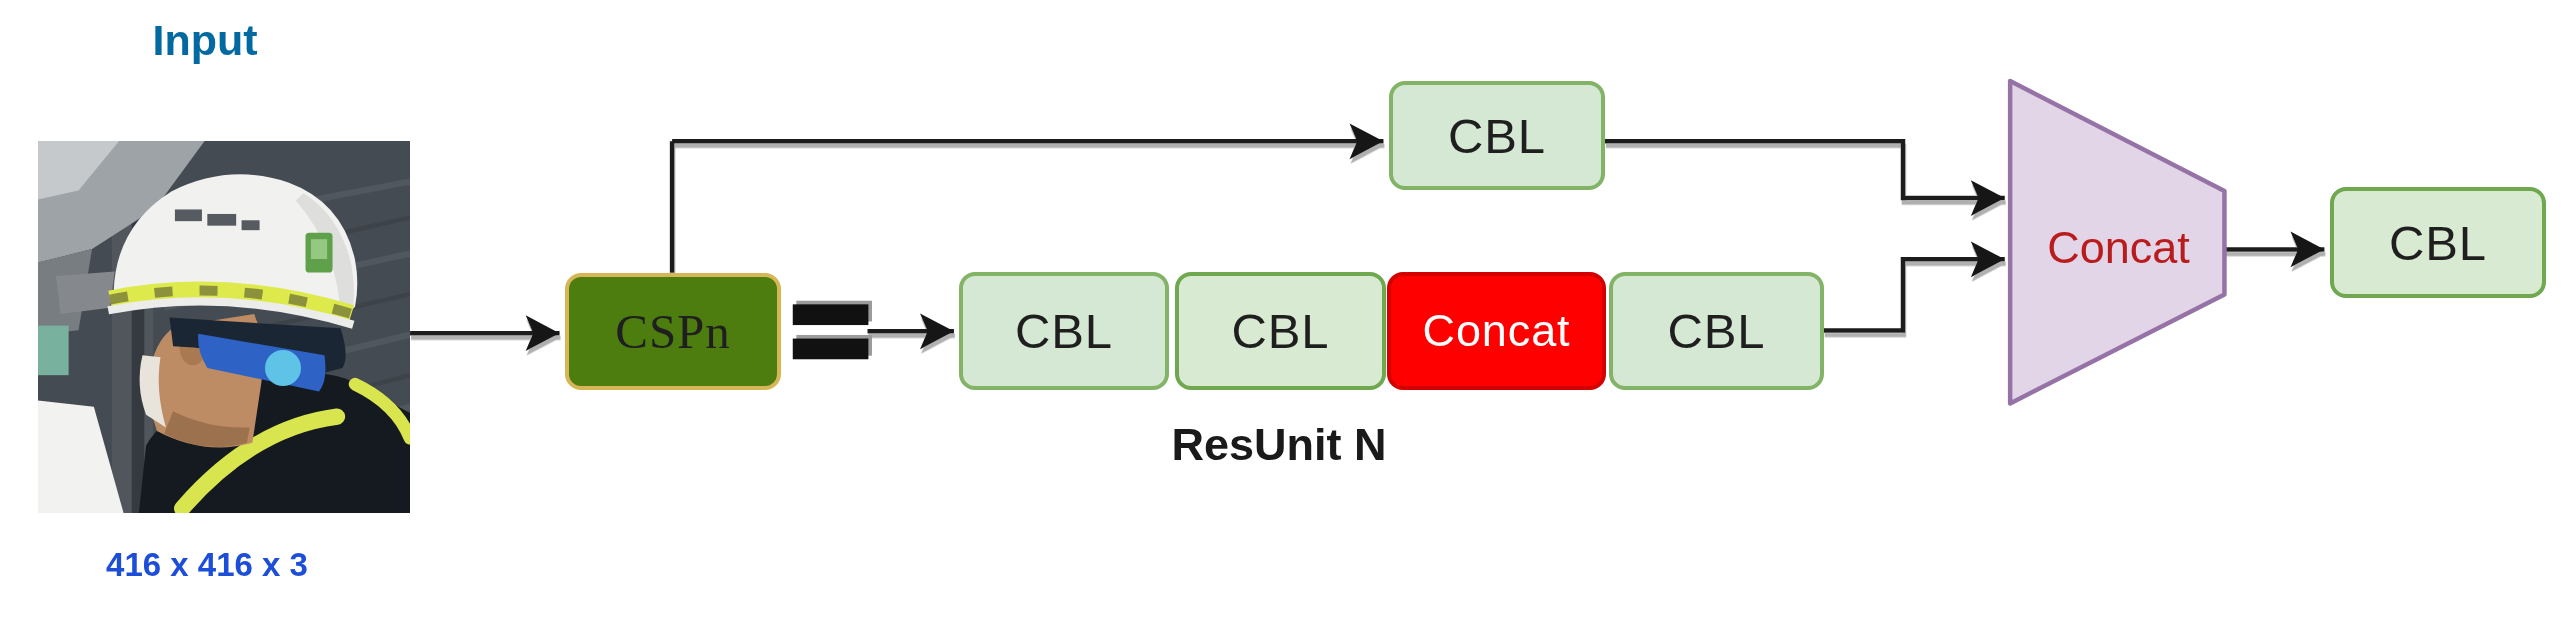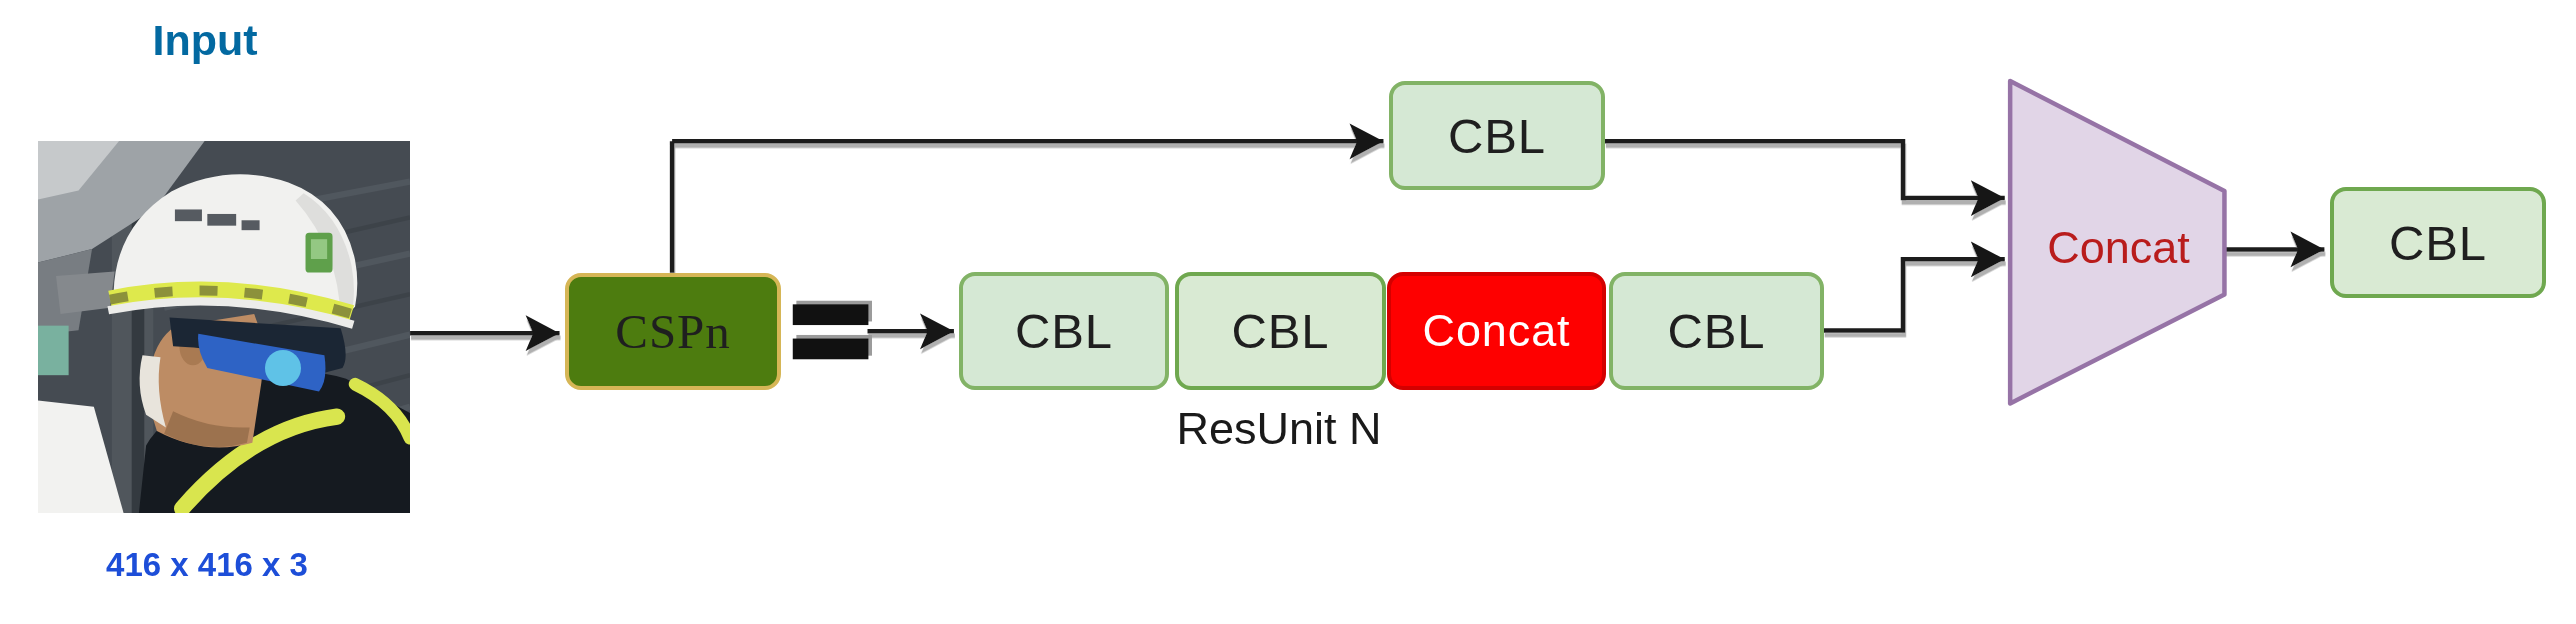--- a/index.html
+++ b/index.html
@@ -27,21 +27,21 @@
   #cblTop   { left:1389px; top:81px;  width:216px; height:109px; }
   #cbl1     { left:959px; top:272px; width:210px; height:118px; }
   #cbl2     { left:1175px; top:272px; width:211px; height:118px; }
   #resunit  { left:1387px; top:272px; width:219px; height:118px; font-size:45px; }
   #cbl3     { left:1609px; top:272px; width:215px; height:118px; }
   #cblFinal { left:2330px; top:187px; width:216px; height:111px; }
 
   .lbl { text-align:center; white-space:nowrap; }
   #lblInput    { left:88px;   top:16px;  width:234px; font-size:43px; font-weight:700; color:#0369a1; }
   #lblDims     { left:25px;   top:546px; width:364px; font-size:33px; font-weight:600; color:#1d4ed8; }
-  #lblResUnitN { left:1144px; top:403px; width:270px; font-size:45px; font-weight:400; color:#1a1a1a; }
+  #lblResUnitN { left:1144px; top:419px; width:270px; font-size:45px; font-weight:700; color:#1a1a1a; }
   #lblConcat   { left:2016px; top:222px; width:205px; font-size:45px; font-weight:500; color:#b91c1c; }
 
   .photo-wrap { left:38px; top:141px; width:372px; height:372px; }
   .photo-wrap svg { display:block; width:100%; height:100%; }
 </style>
 </head>
 <body>
 
 <div class="canvas">
 

